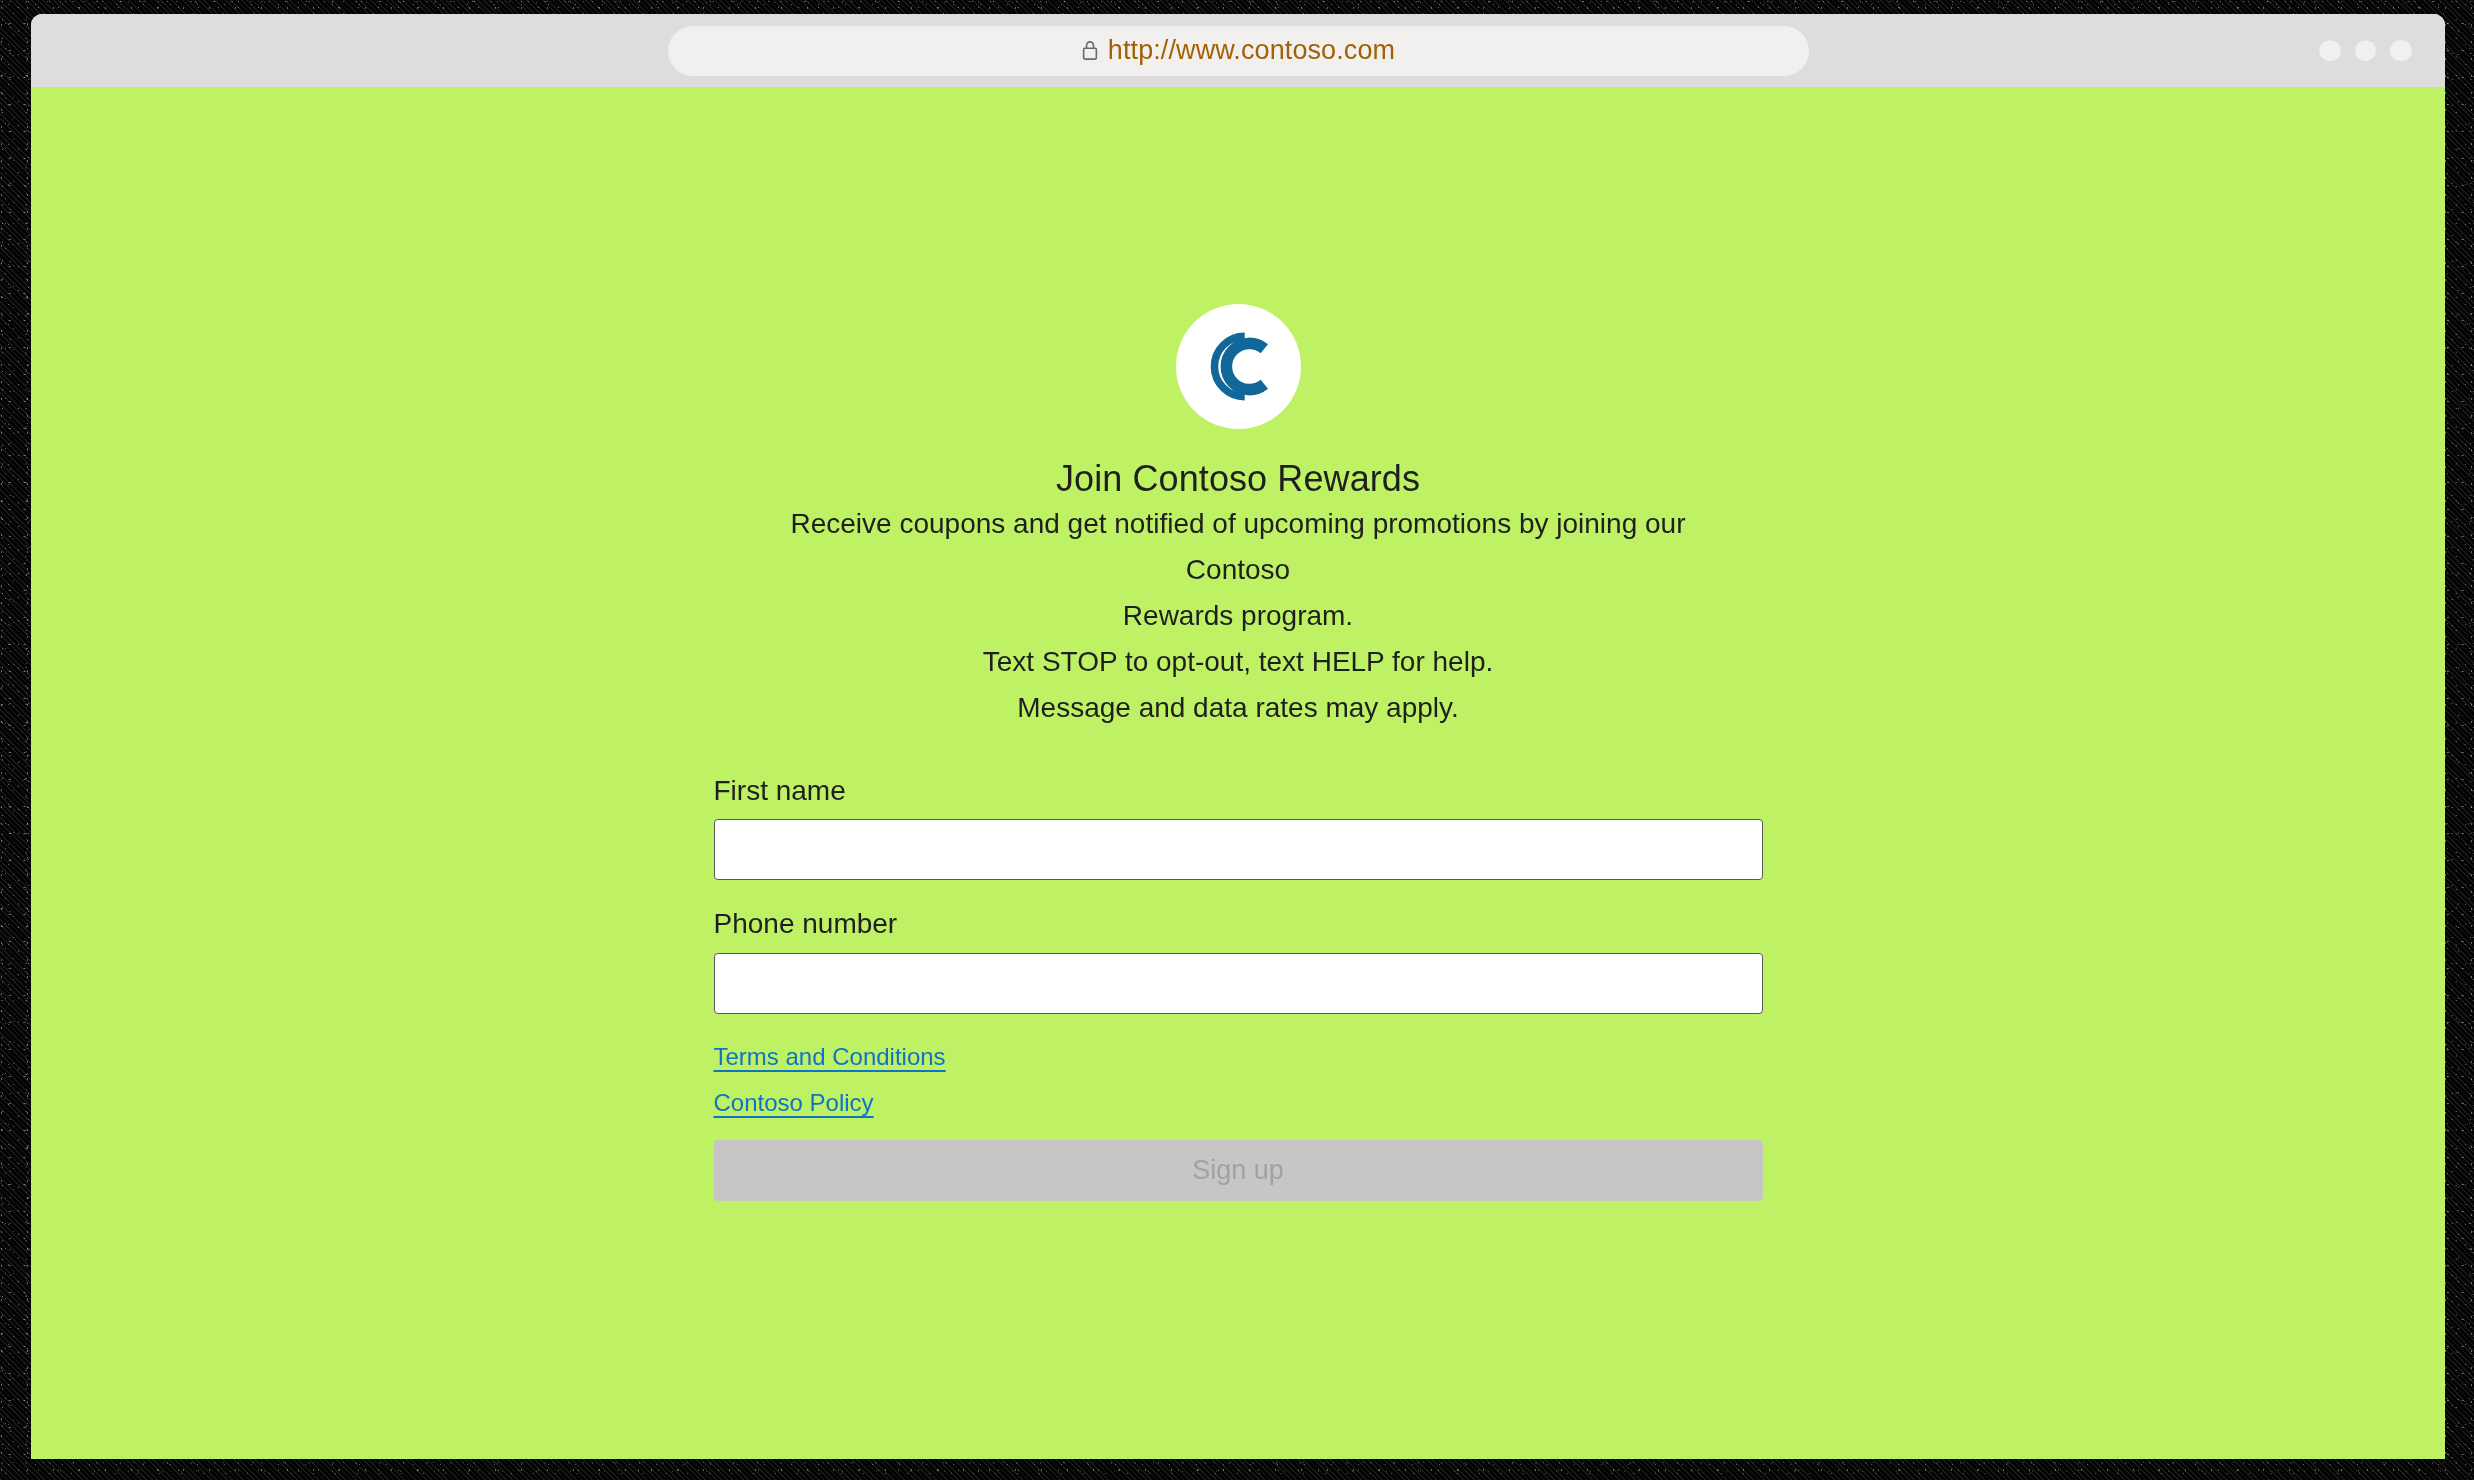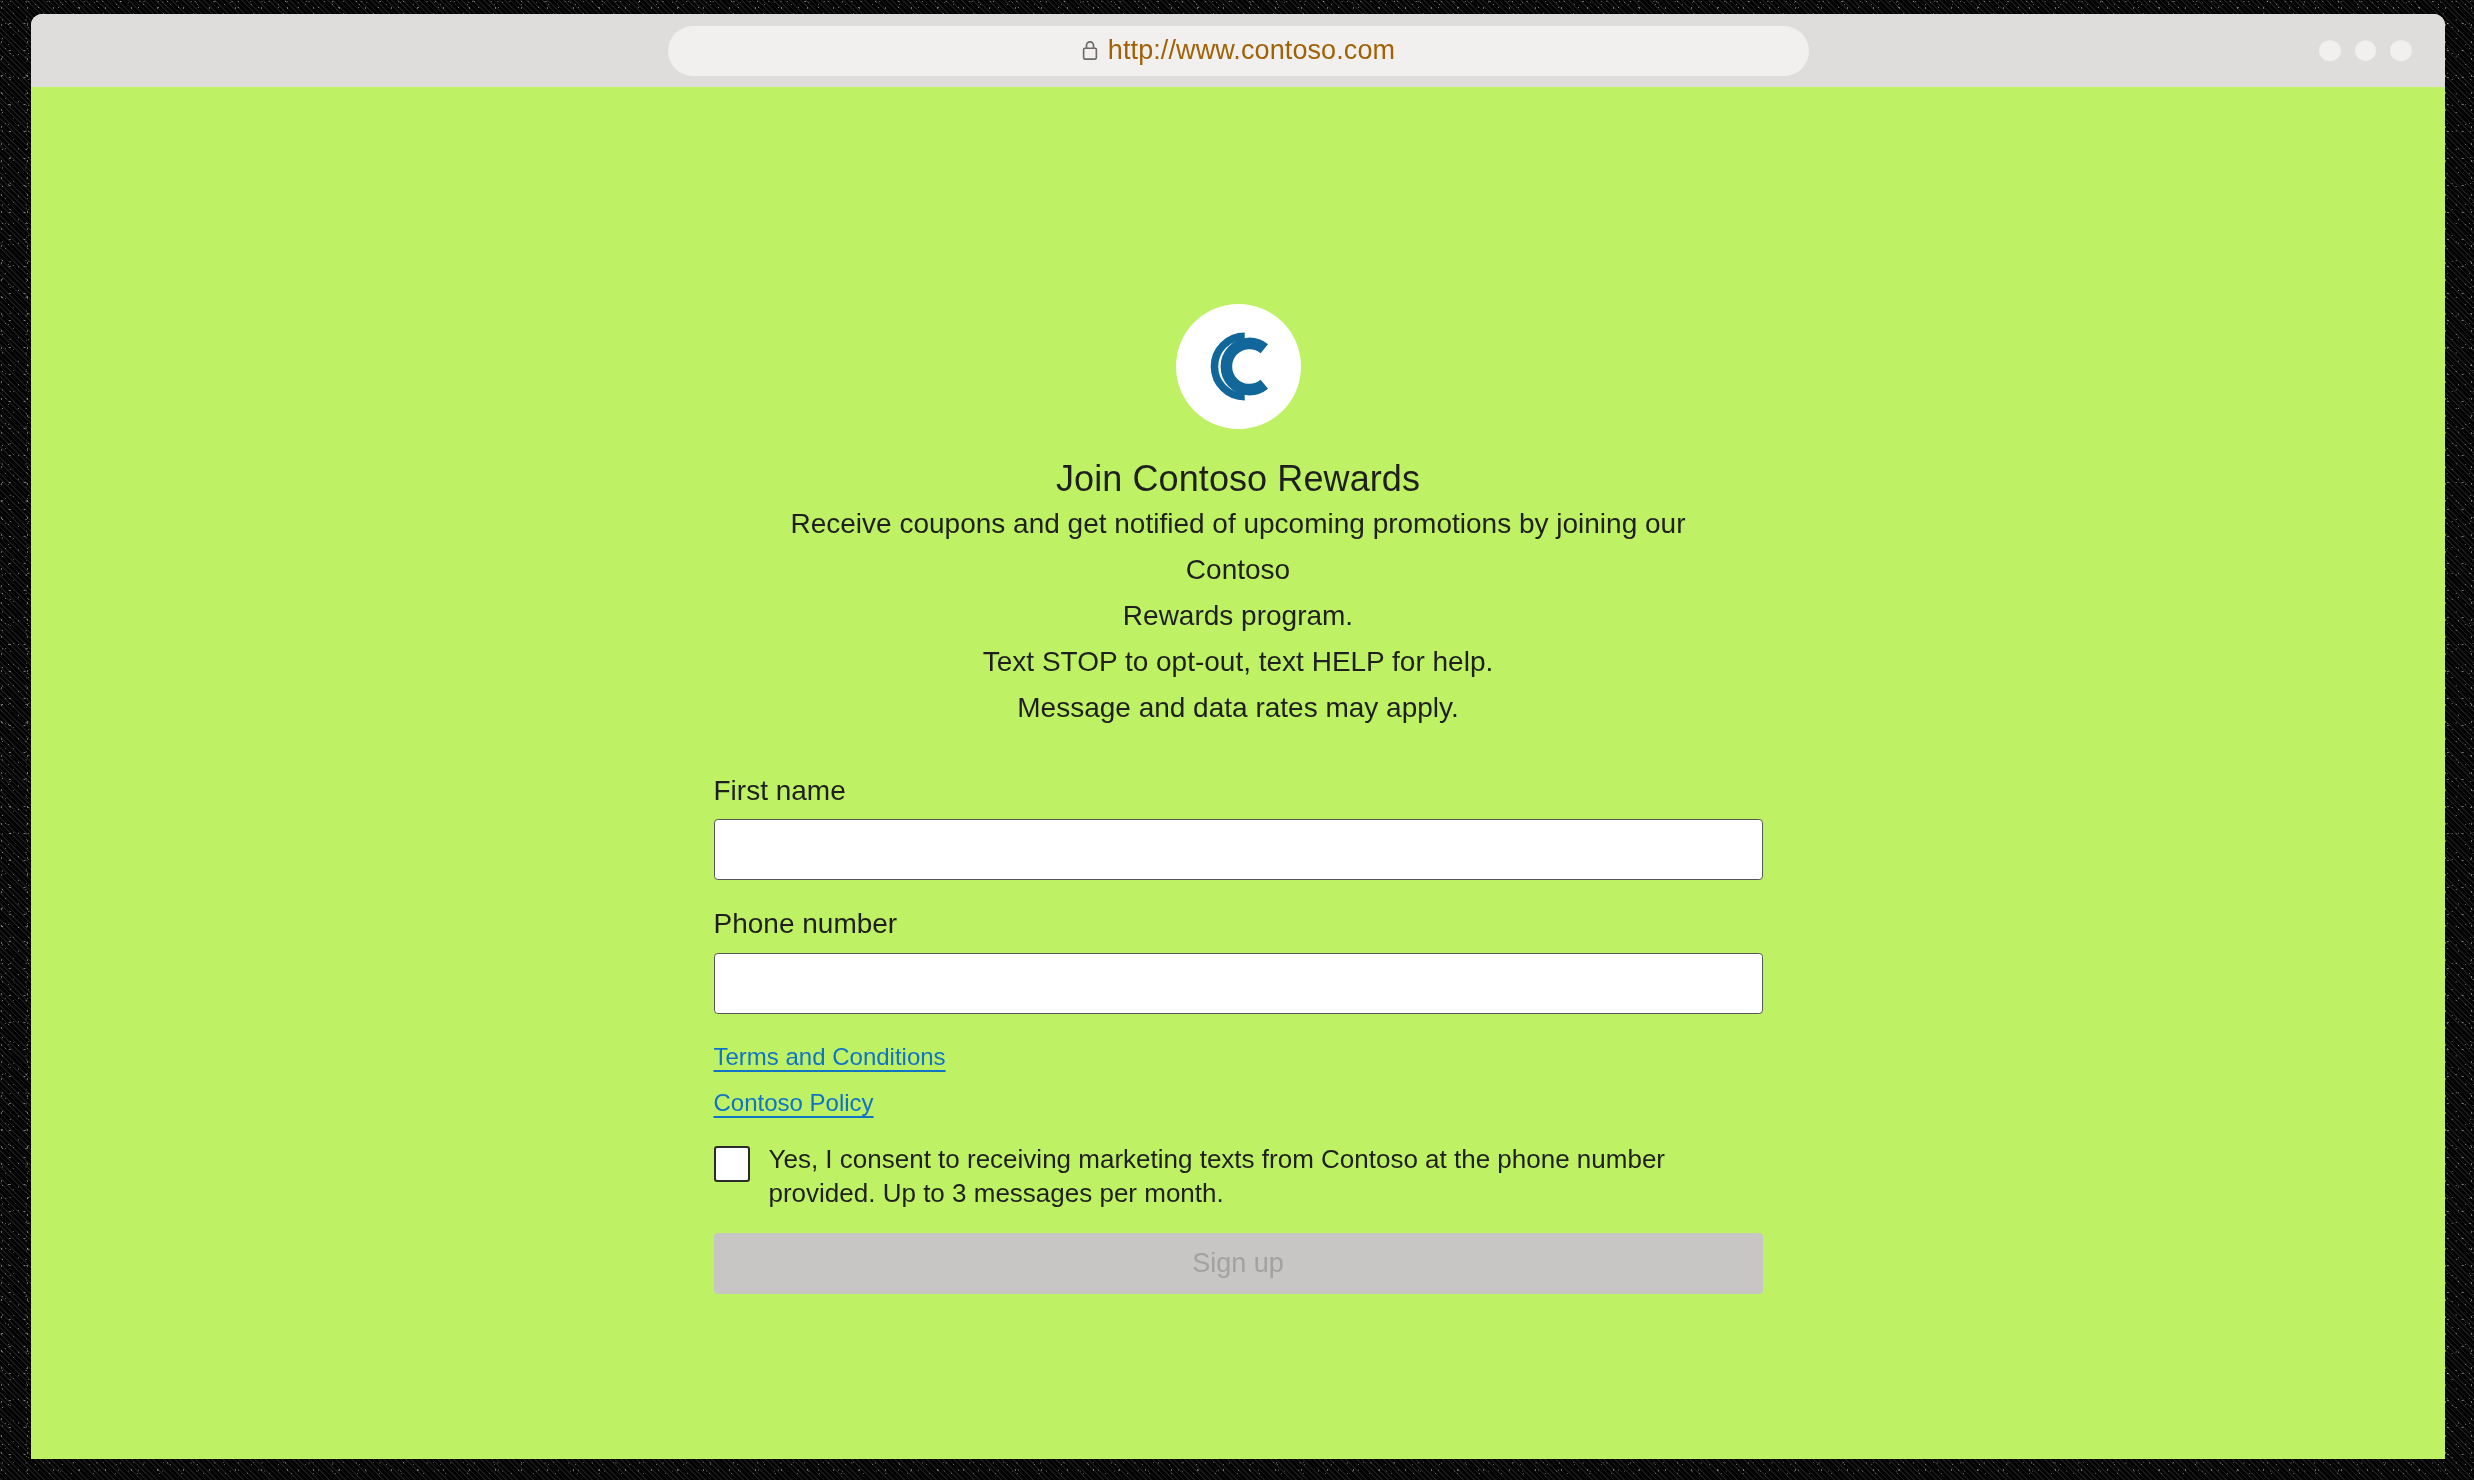--- a/index.html
+++ b/index.html
@@ -278,24 +278,20 @@
           </div>
 
           <div class="link-row">
             <a class="doc-link">Terms and Conditions</a>
           </div>
 
           <div class="link-row">
             <a class="doc-link">Contoso Policy</a>
           </div>
 
-          <div class="consent-row">
-            <span class="checkbox"></span>
-            <span class="consent-text">Yes, I consent to receiving marketing texts from Contoso at the phone number provided. Up to 3 messages per month.</span>
-          </div>
 
           <button class="signup-btn" disabled="">Sign up</button>
         </div>
 
       </div>
     </div>
   </div>
 </div>
 
 

